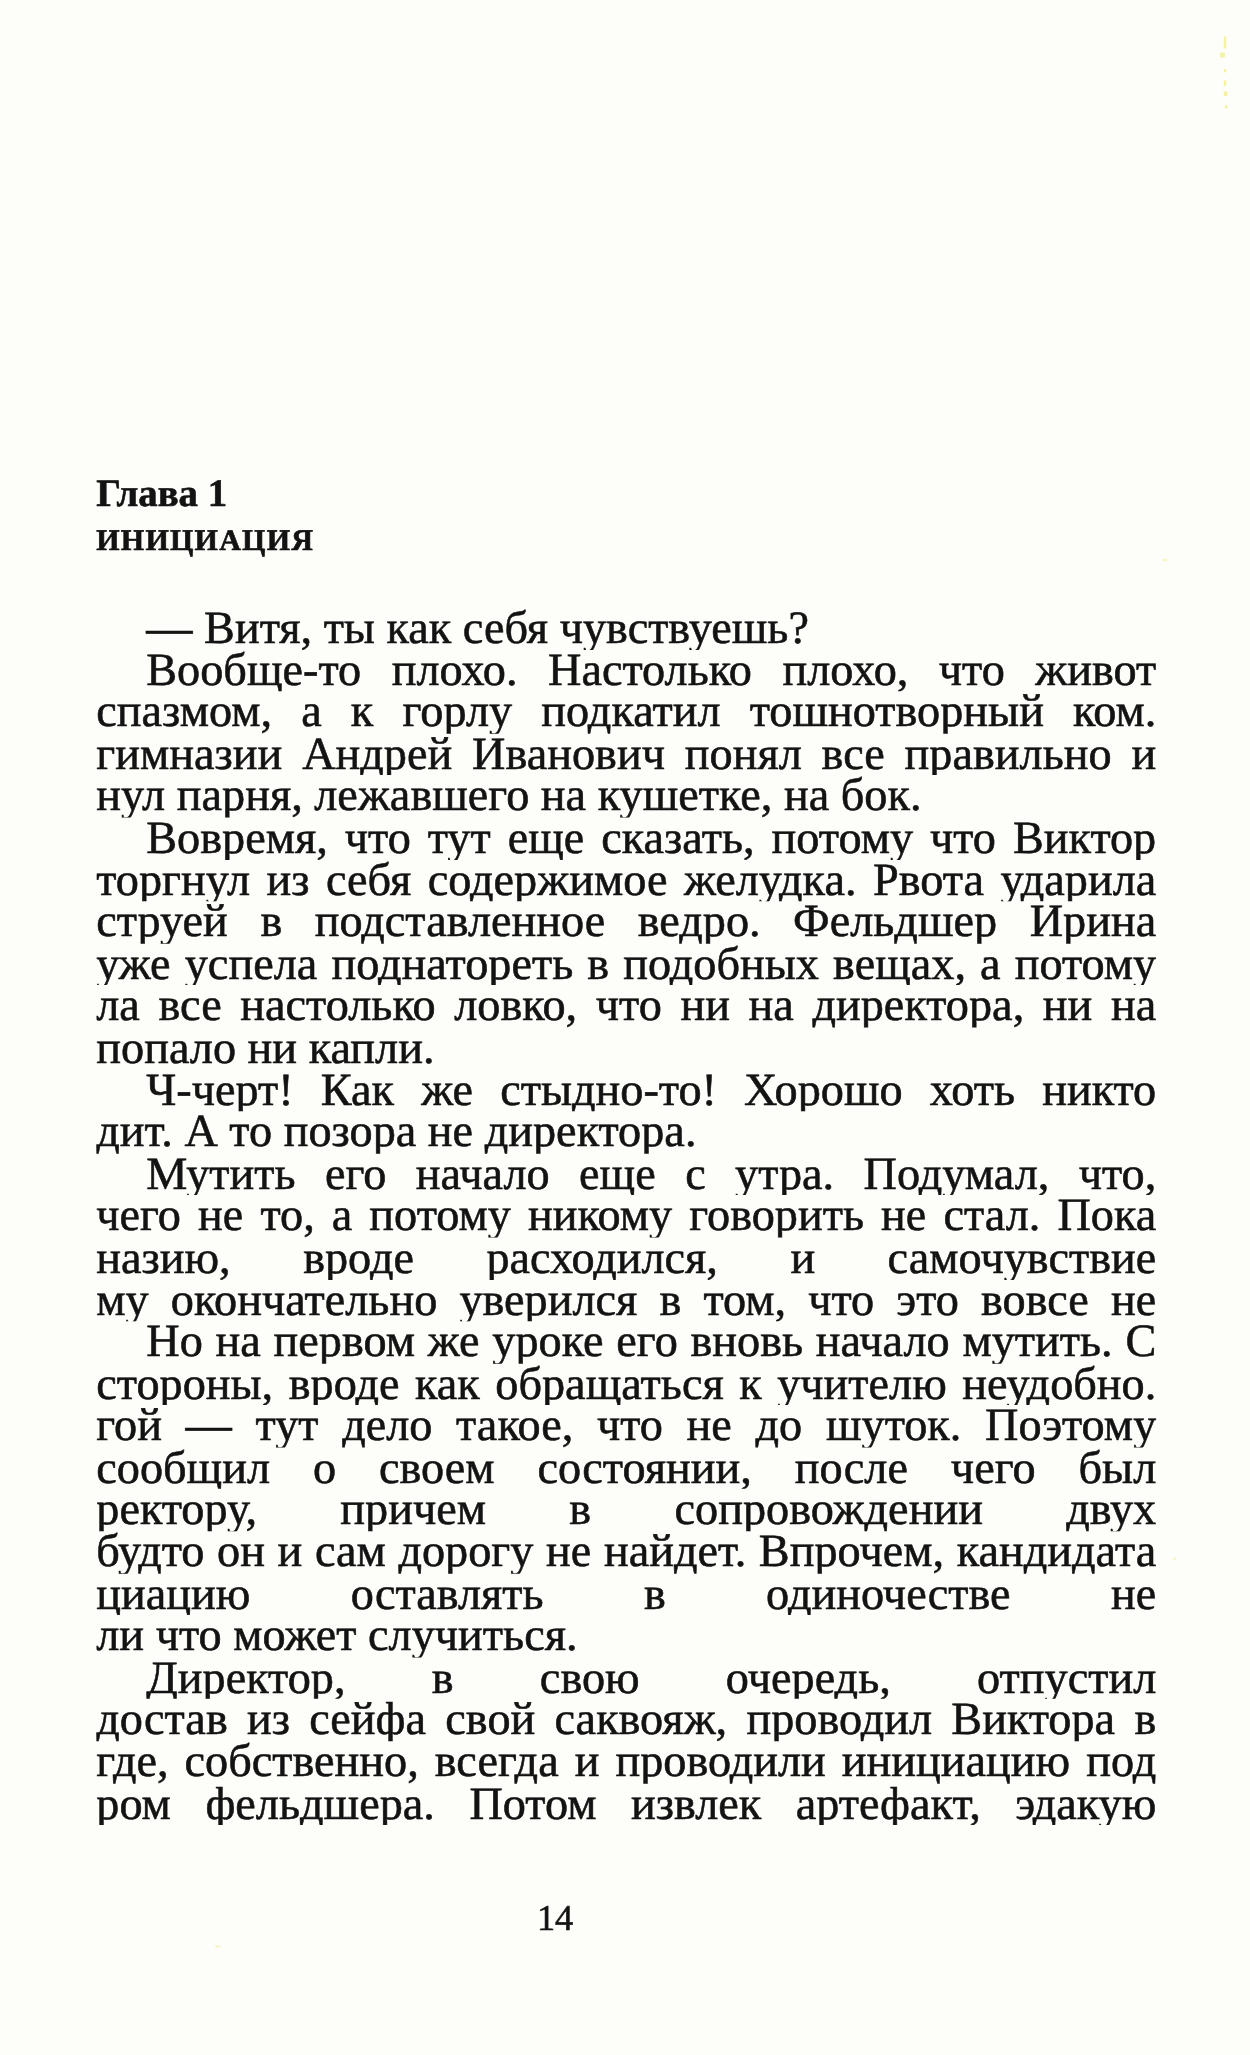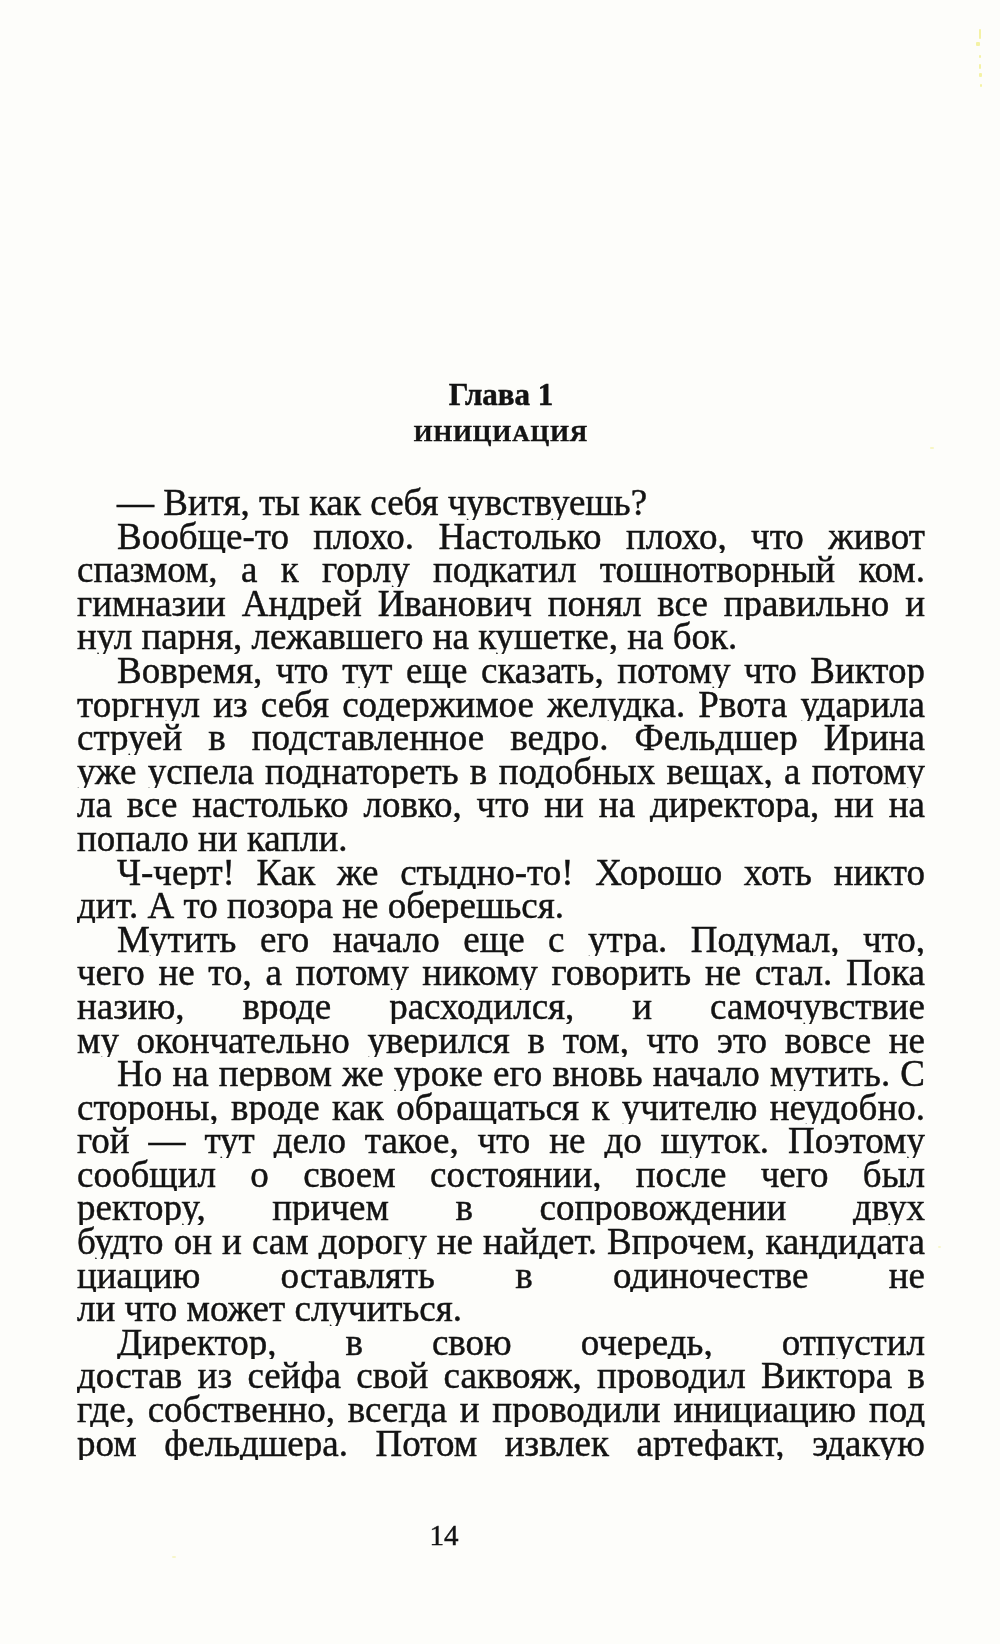--- a/index.html
+++ b/index.html
@@ -9,21 +9,21 @@
     position:relative;
     font-family:"Liberation Serif","DejaVu Serif",serif;
     color:#131313;
     overflow:hidden;
   }
   .page { position:absolute; inset:0; }
 
   .chapter-heading {
     position:absolute;
     left:77px; width:848px; top:376px;
-    text-align:center;
+    text-align:left;
     font-weight:bold;
     -webkit-text-stroke:0.5px #131313;
   }
   .chapter-label { font-size:31px; line-height:38px; }
   .chapter-title { font-size:24px; line-height:38px; letter-spacing:1px; }
 
   .text-block {
     position:absolute;
     left:77px; top:486px; width:848px;
     font-size:37px;
@@ -86,21 +86,21 @@
       <div>
         <div class="line indent">Вовремя, что тут еще сказать, потому что Виктор тут же ис-</div>
         <div class="line">торгнул из себя содержимое желудка. Рвота ударила тугой</div>
         <div class="line">струей в подставленное ведро. Фельдшер Ирина Капитоновна</div>
         <div class="line">уже успела поднатореть в подобных вещах, а потому продела-</div>
         <div class="line">ла все настолько ловко, что ни на директора, ни на нее саму не</div>
         <div class="line end">попало ни капли.</div>
       </div>
       <div>
         <div class="line indent">Ч-черт! Как же стыдно-то! Хорошо хоть никто этого не ви-</div>
-        <div class="line end">дит. А то позора не оберешься.</div>
+        <div class="line end">дит. А то позора не директора.</div>
       </div>
       <div>
         <div class="line indent">Мутить его начало еще с утра. Подумал, что, может, съел</div>
         <div class="line">чего не то, а потому никому говорить не стал. Пока шел в гим-</div>
         <div class="line">назию, вроде расходился, и самочувствие улучшилось. Поэто-</div>
         <div class="line">му окончательно уверился в том, что это вовсе не началось,</div>
       </div>
       <div>
         <div class="line indent">Но на первом же уроке его вновь начало мутить. С одной</div>
         <div class="line">стороны, вроде как обращаться к учителю неудобно. Но с дру-</div>

